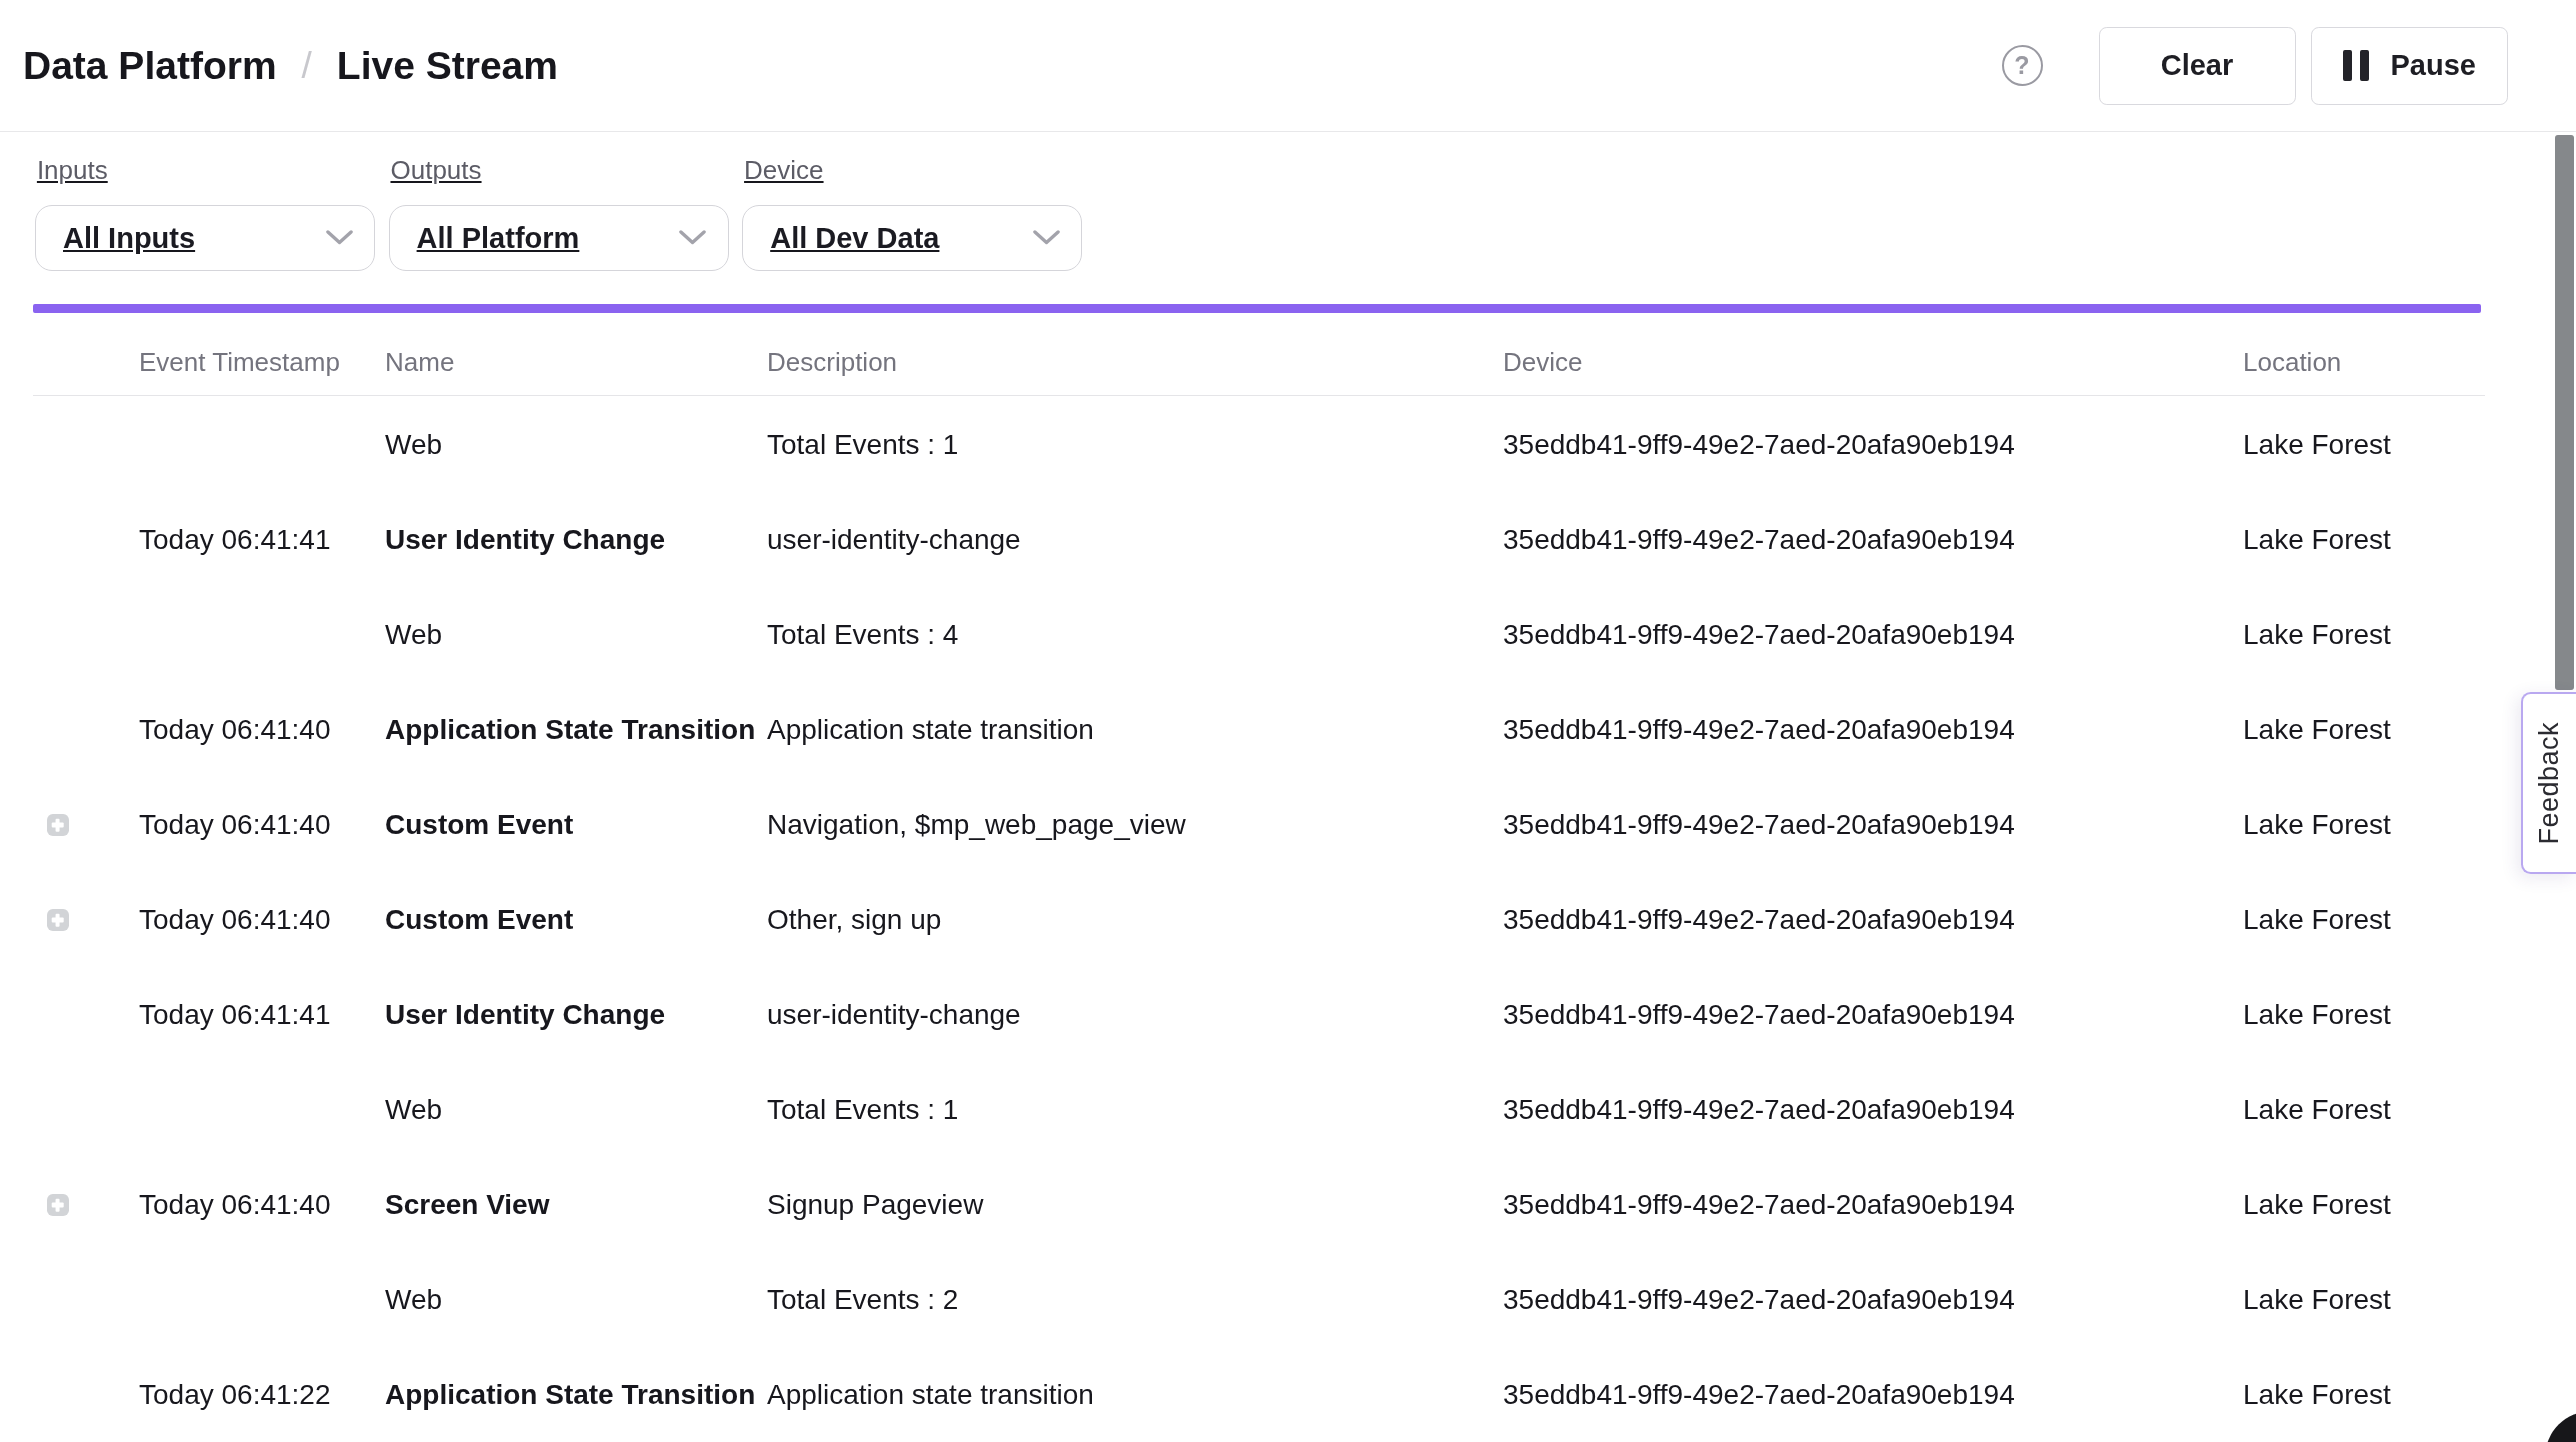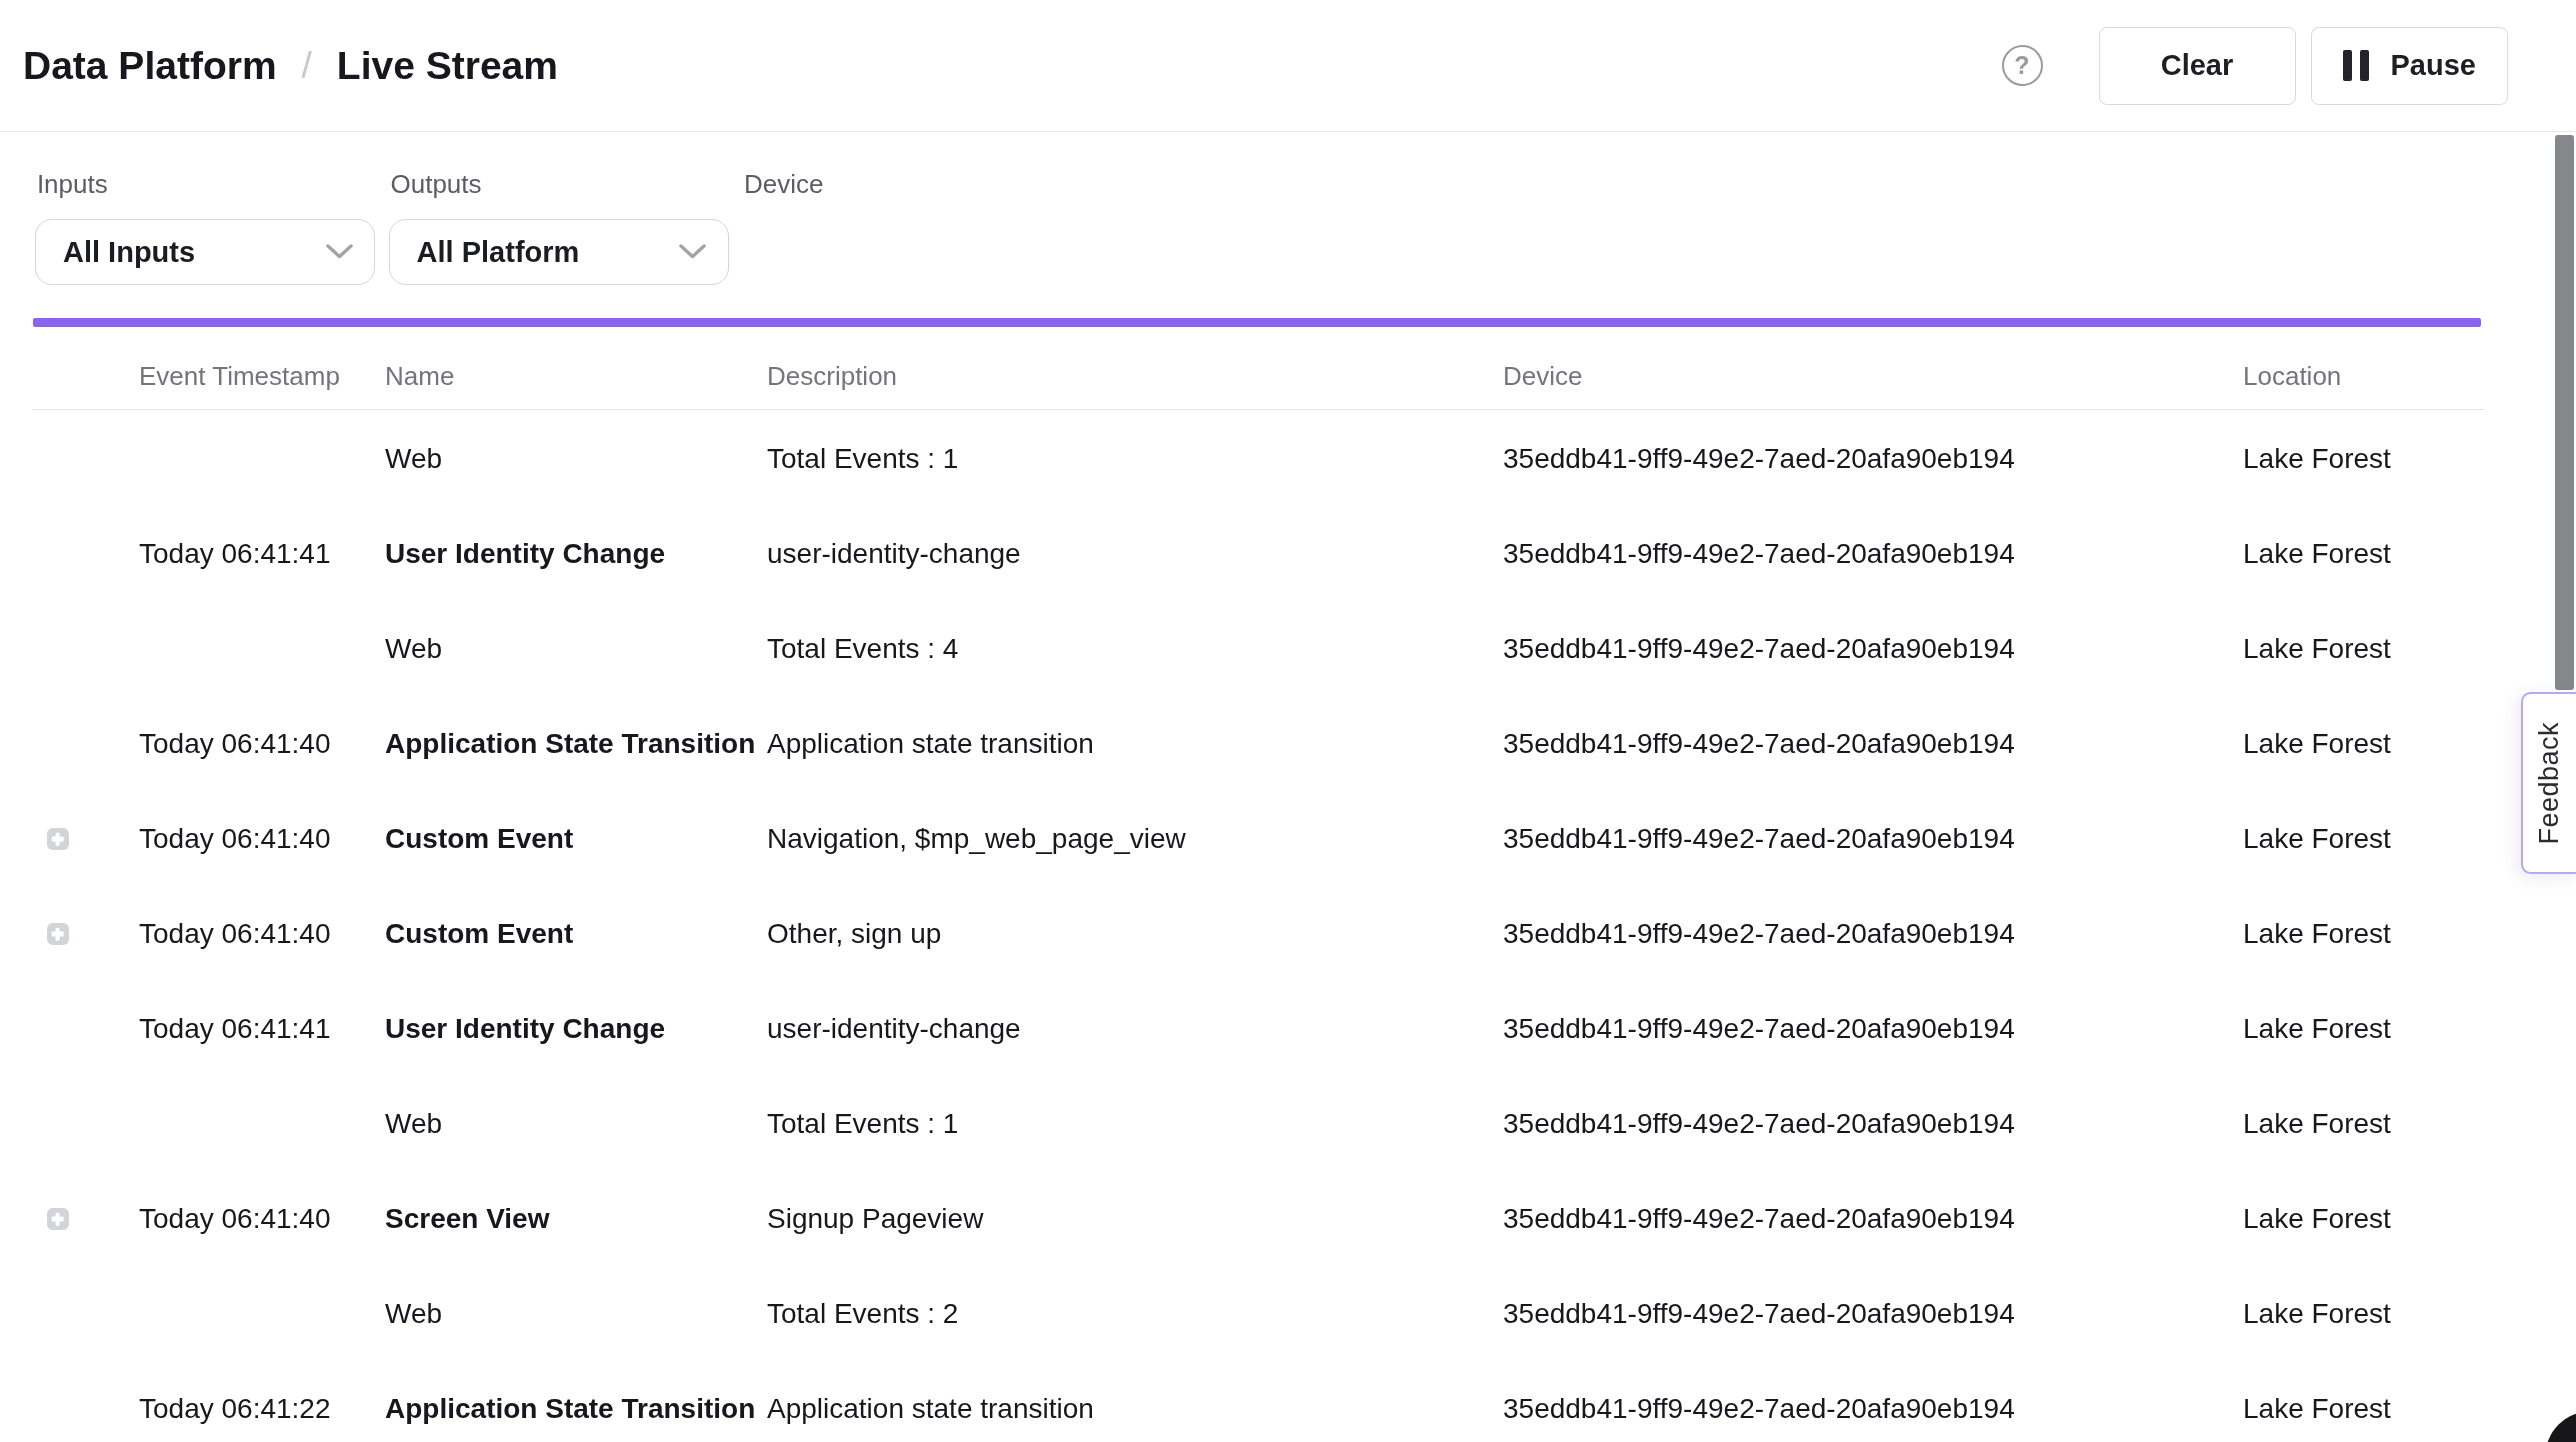--- a/index.html
+++ b/index.html
@@ -28,21 +28,21 @@
     font-family:"Liberation Sans", sans-serif;
     font-size:29px; font-weight:600; color:#1e1e24; display:flex; align-items:center;
     justify-content:center; cursor:pointer;
   }
   .btn + .btn { margin-left:15.5px; }
   .pause-icon { display:inline-flex; margin-right:21.4px; }
   .pause-icon i { display:block; width:8.7px; height:31px; background:#232329; border-radius:1.9px; }
   .pause-icon i + i { margin-left:8.7px; }
 
   
-  .filters { display:flex; margin:37px 0 0 35px; }
+  .filters { display:flex; margin:23px 0 0 35px;text-decoration:underline; }
   .filter-group { display:flex; flex-direction:column; margin-right:13.6px; }
   .filter-label { font-size:26px; color:#5c5c66; margin:0 0 19.4px 1.9px; }
   .select-box {
     width:340px; height:66px; border:1.9px solid #d5d5da; border-radius:17px; background:#fff;
     display:flex; align-items:center; justify-content:space-between;
     padding:0 21.4px 0 27px; cursor:pointer;
   }
   .select-value { font-size:29px; font-weight:600; color:#1b1b22; }
   .chevron svg { display:block; }
 
@@ -132,20 +132,28 @@
       <span class="select-value">All Platform</span>
       <span class="chevron">
         <svg width="27" height="16.5" viewBox="0 0 28 17">
             <polyline points="2,2 14,13 26,2" fill="none" stroke="#a3a3ab" stroke-width="3.5" stroke-linecap="round" stroke-linejoin="round"></polyline>
           </svg>
       </span>
     </div>
   </div>
   <div class="filter-group">
     <span class="filter-label">Device</span>
+    <div class="select-box">
+      <span class="select-value">All Dev Data</span>
+      <span class="chevron">
+        <svg width="27" height="16.5" viewBox="0 0 28 17">
+            <polyline points="2,2 14,13 26,2" fill="none" stroke="#a3a3ab" stroke-width="3.5" stroke-linecap="round" stroke-linejoin="round"></polyline>
+          </svg>
+      </span>
+    </div>
   </div>
 </section>
 
 <div class="stream-bar"></div>
 
 <div class="events-table">
   <div class="grid-row thead">
     <div class="td"></div>
     <div class="td">Event Timestamp</div>
     <div class="td">Name</div>

